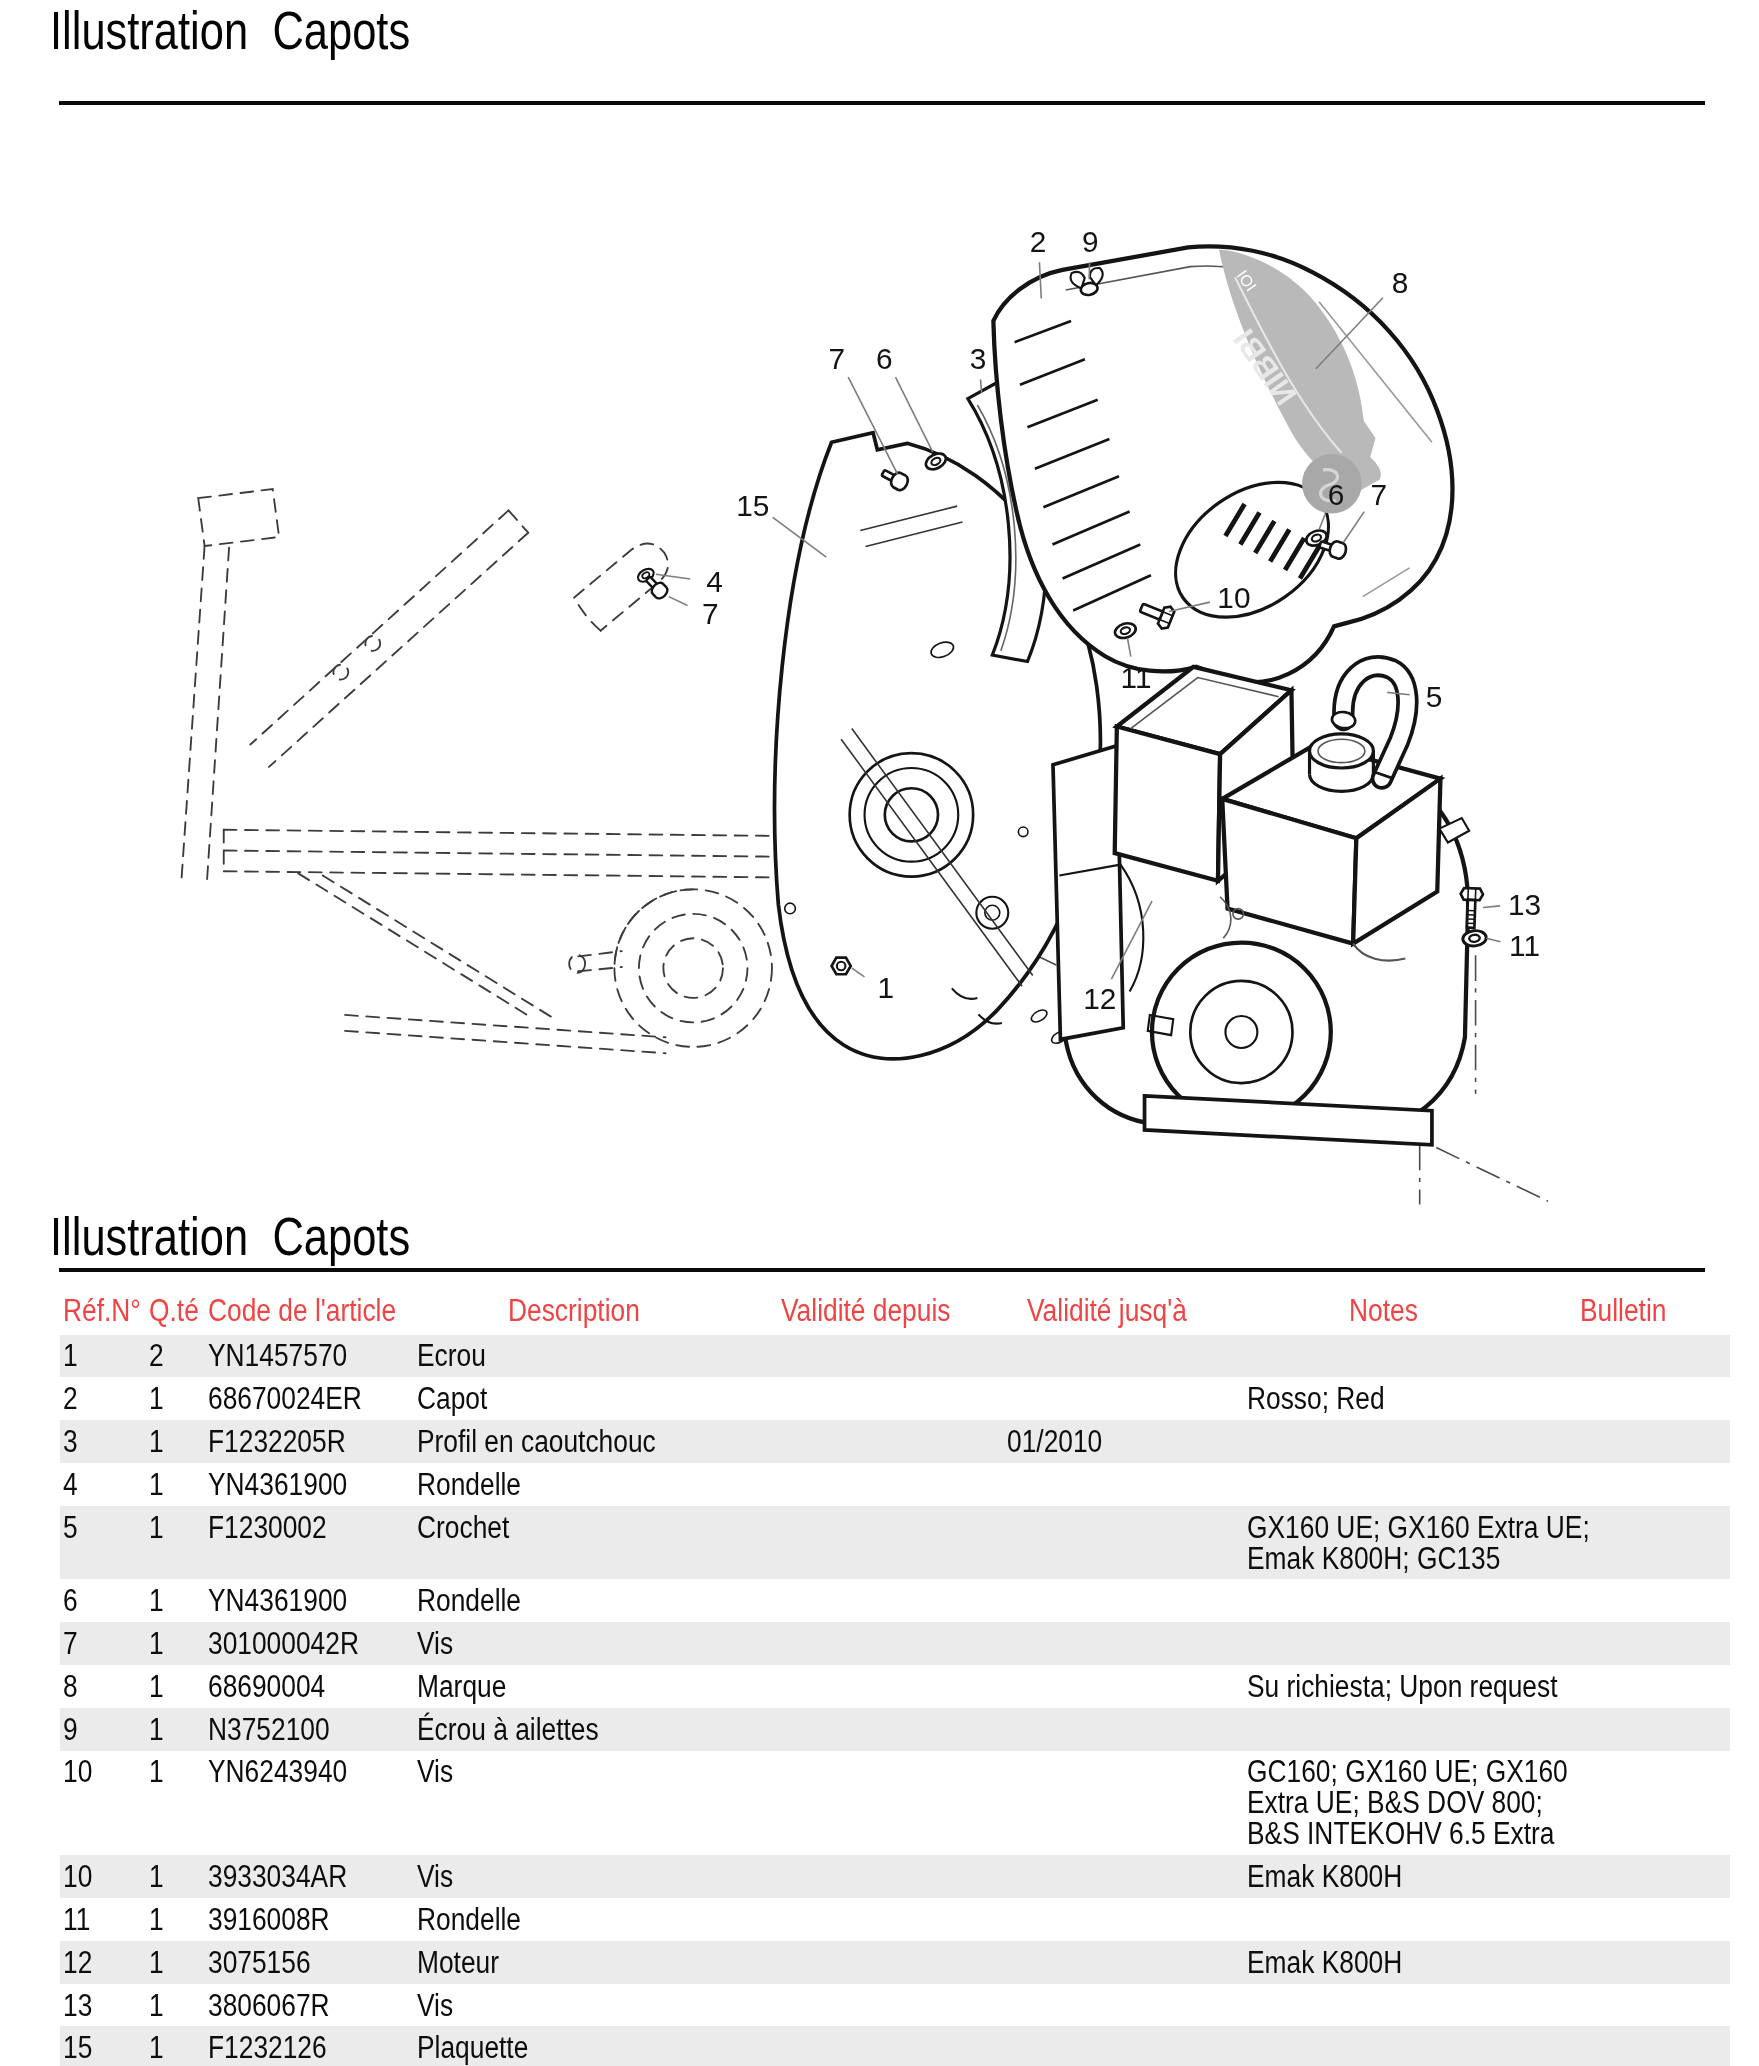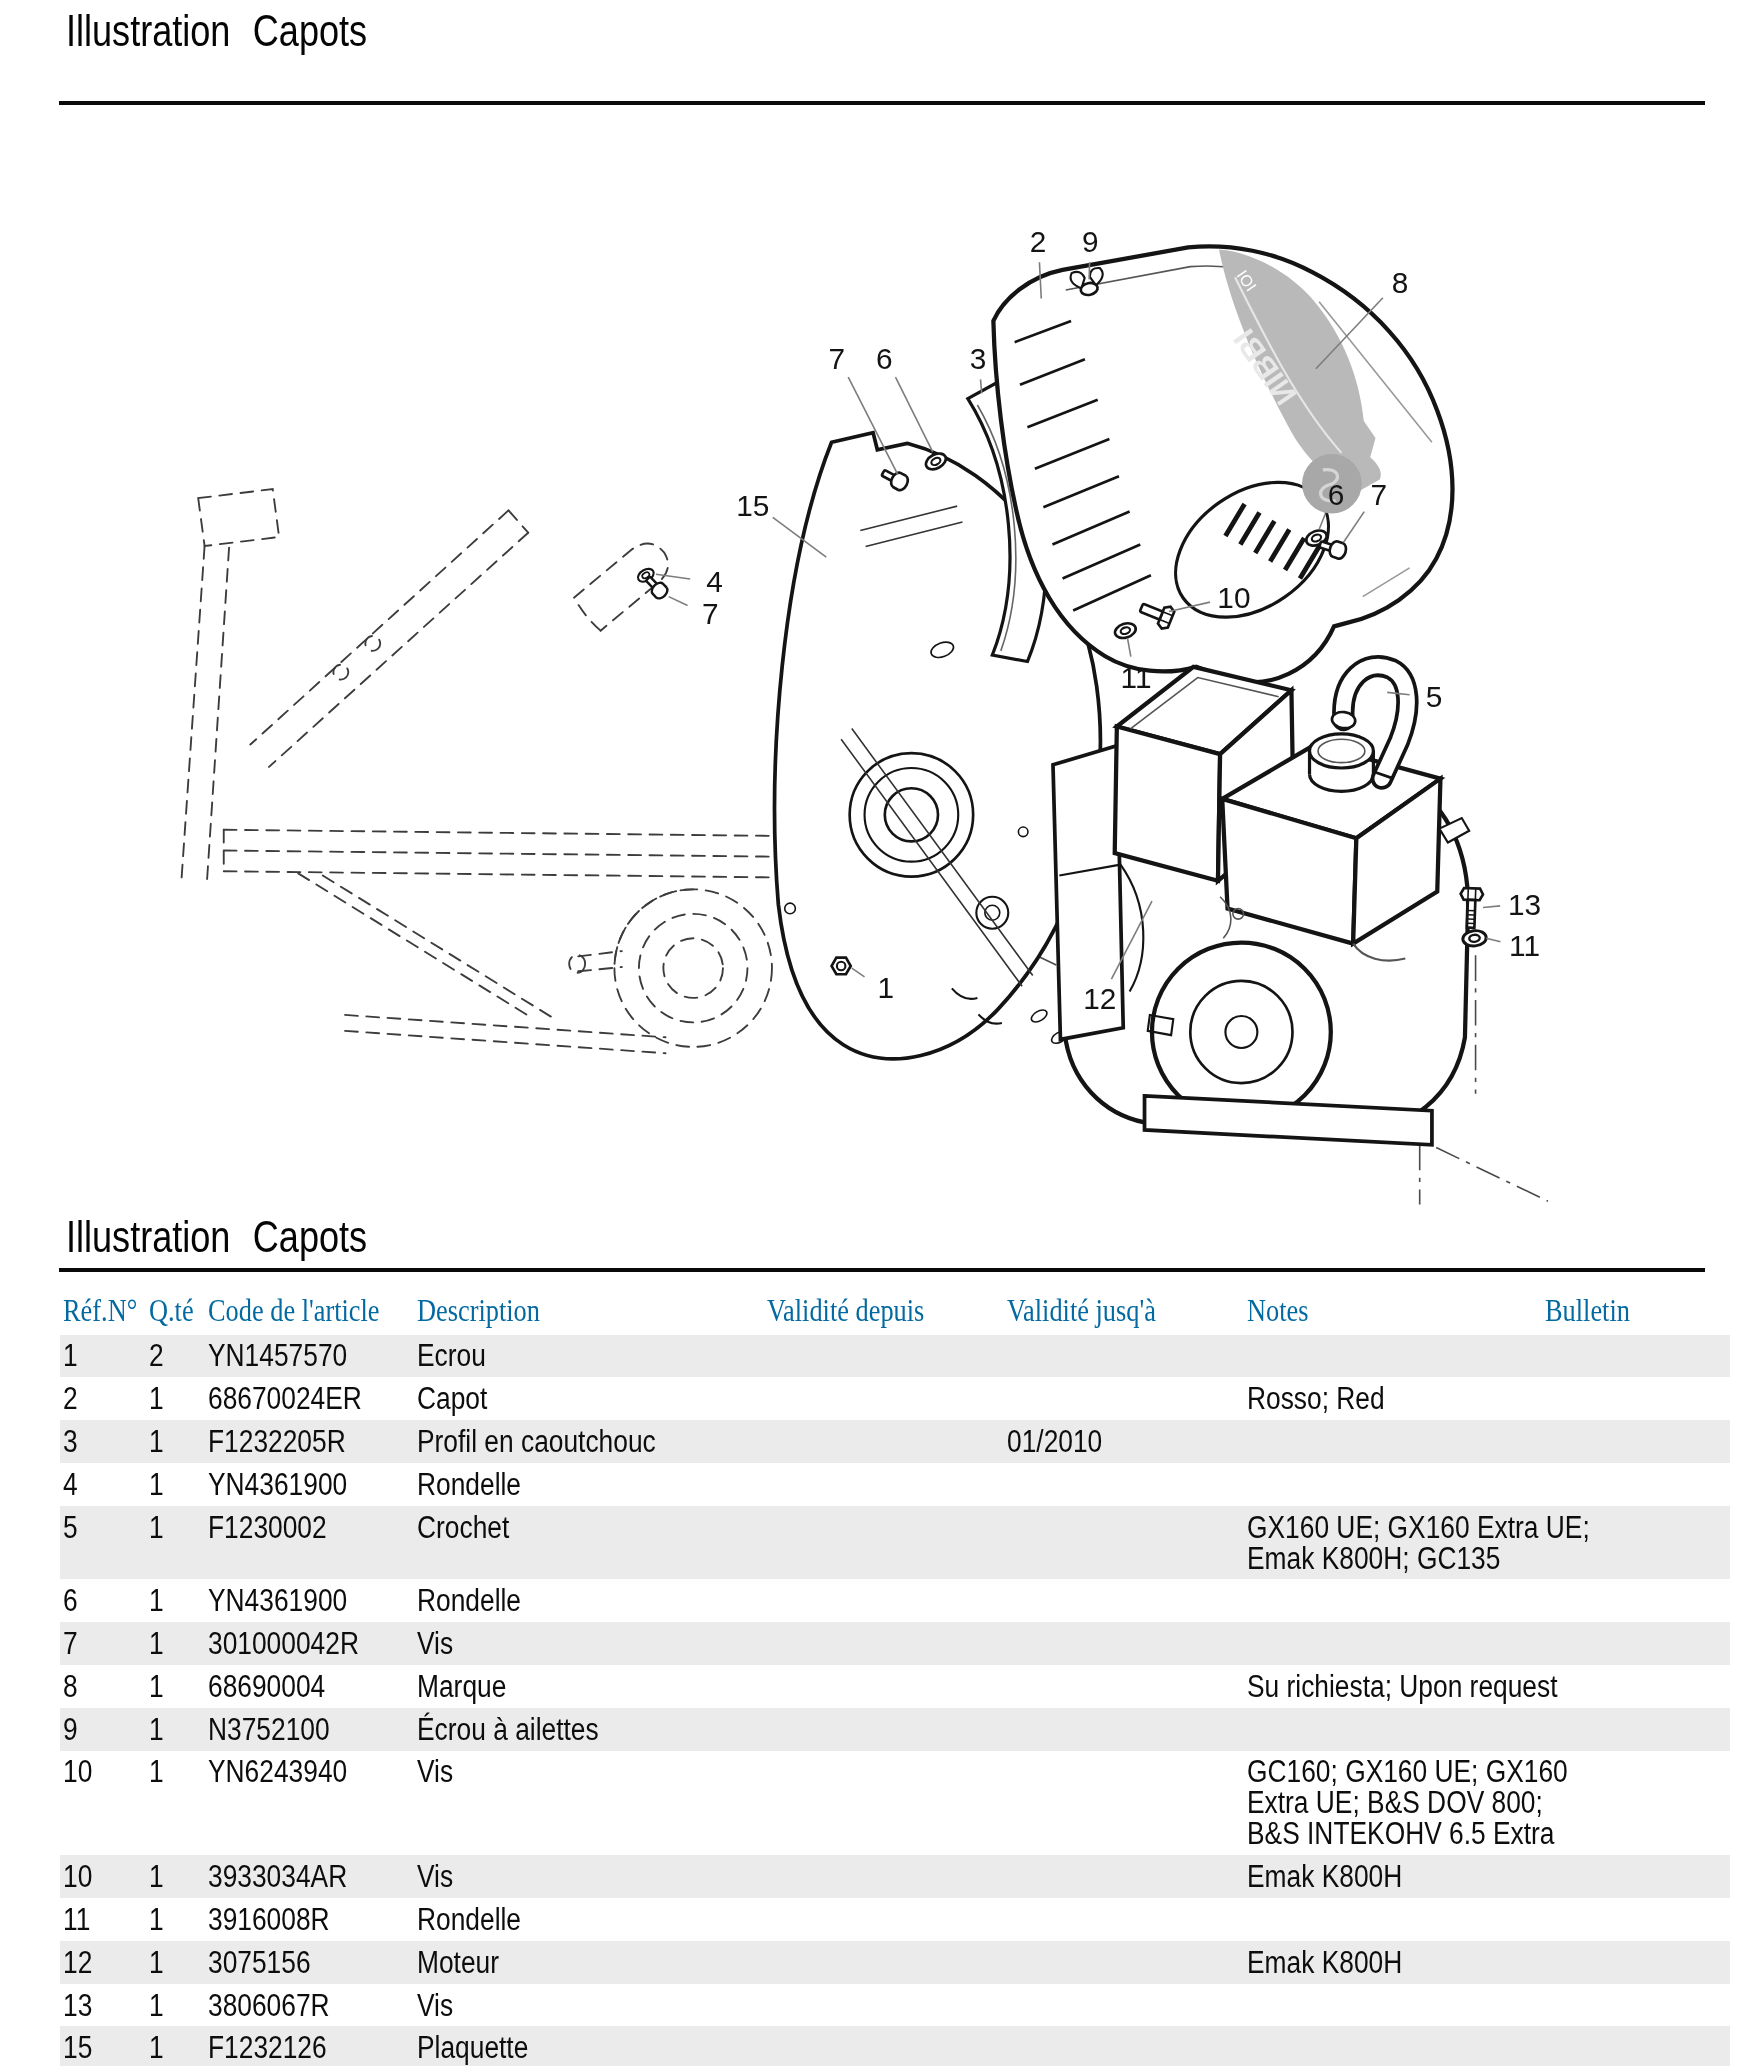--- a/index.html
+++ b/index.html
@@ -1,27 +1,27 @@
 <!DOCTYPE html>
 <html style="font-size:8.5px"><head>
 <meta charset="utf-8">
 <style>
   html,body{margin:0;padding:0;background:#ffffff;}
   .page{position:relative;width:1760px;height:2066px;background:#ffffff;overflow:hidden;
         font-family:"Liberation Sans","DejaVu Sans",sans-serif;color:#0d0d0d;}
   .cx{display:inline-block;transform:scaleX(0.85);transform-origin:0 50%;white-space:nowrap;}
-  .title{position:absolute;left:66px;font-size:44px;line-height:60px;font-weight:400;
+  .title{position:absolute;left:50px;font-size:53px;line-height:60px;font-weight:400;
          word-spacing:15px;color:#050505;}
   .title .cx{transform:scaleX(0.82);}
   .rule{position:absolute;left:59px;width:1646px;height:4.3px;background:#0a0a0a;}
   .diagram-wrap{position:absolute;left:0;top:75px;width:1760px;height:1139px;}
   table.parts{position:absolute;left:60px;top:1295px;width:1669px;border-collapse:collapse;
               table-layout:fixed;font-size:31px;}
-  table.parts th{font-weight:400;text-align:left;padding:0 12.8px 8.5px 0;line-height:31px;
-                 color:#0369a1;vertical-align:bottom;font-family:Liberation Serif, serif;}
+  table.parts th{font-weight:400;text-align:center;padding:0 12.8px 8.5px 0;line-height:31px;
+                 color:#ef4444;vertical-align:bottom;}
   table.parts td{padding:5.9px 12.8px 5.9px 0;line-height:31px;vertical-align:top;}
   table.parts th:first-child,table.parts td:first-child{padding-left:3.2px;}
   table.parts tbody tr:nth-child(odd){background:#ebebeb;}
   .notes-cell span{display:block;}
   svg text.callout{font-family:"Liberation Sans","DejaVu Sans",sans-serif;font-size:56px;fill:#141414;}
 </style>
 </head>
 <body>
 
 <div class="page">

